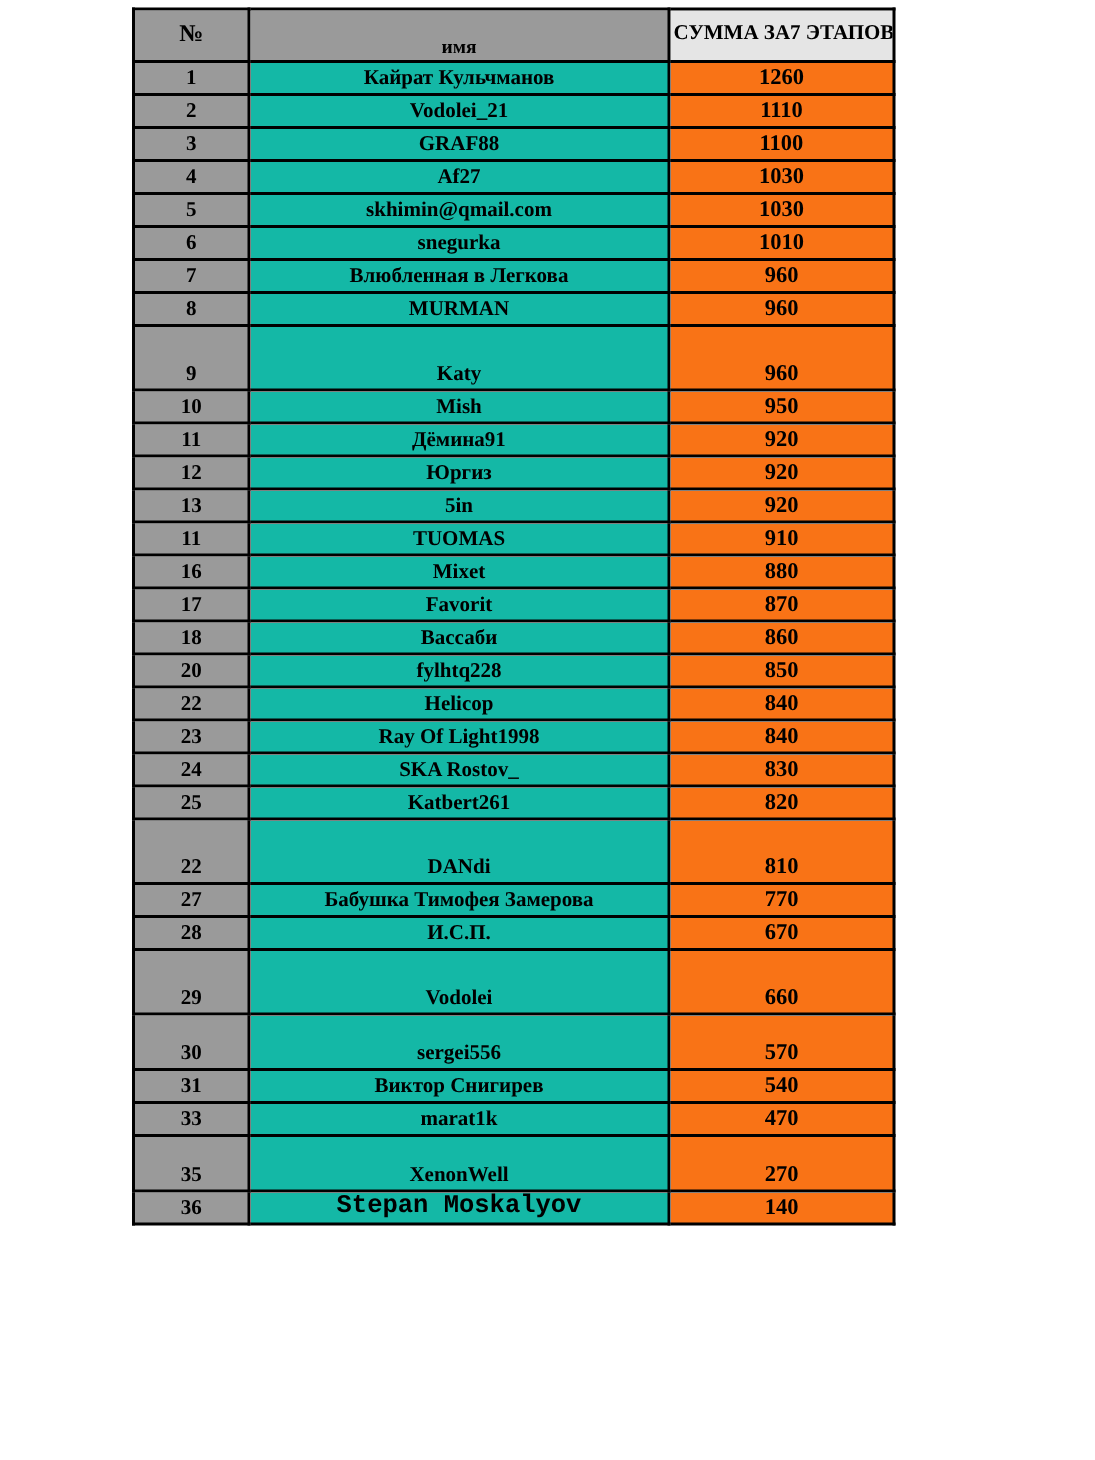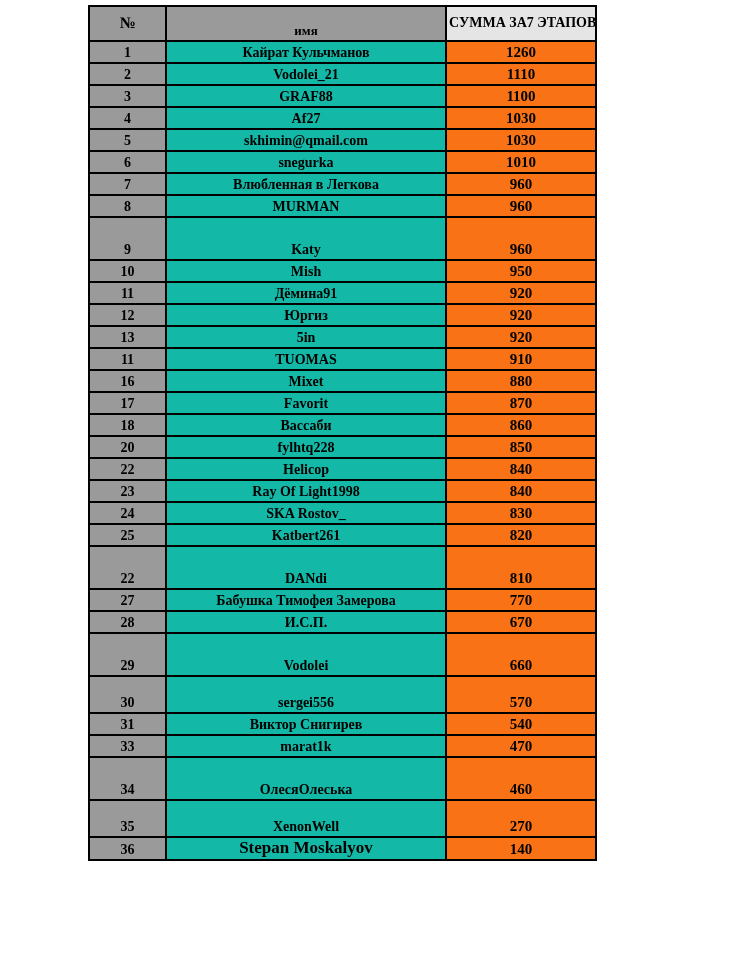--- a/index.html
+++ b/index.html
@@ -52,21 +52,21 @@
 
   
   td.cell-num  { background: #9a9a9a; font-size: 14px; vertical-align: bottom; }
   td.cell-name { background: #14b8a6; font-size: 14px; vertical-align: bottom; }
   td.cell-sum  { background: #f97316; font-size: 15px; vertical-align: bottom; }
 
   tr.row-normal td { height: 19px; }
   tr.row-medium td { height: 34px; }
   tr.row-tall   td { height: 40px; }
 
-  td.name-large { font-size: 17px; }
+  td.name-large { font-size: 17px; font-family: Liberation Mono, monospace; }
 </style>
 </head>
 <body>
 
 <div class="page">
   <table class="results">
     <colgroup>
       <col class="c-num">
       <col class="c-name">
       <col class="c-sum">
@@ -217,25 +217,20 @@
         <tr class="row-normal">
           <td class="cell-num">31</td>
           <td class="cell-name">Виктор Снигирев</td>
           <td class="cell-sum">540</td>
         </tr>
         <tr class="row-normal">
           <td class="cell-num">33</td>
           <td class="cell-name">marat1k</td>
           <td class="cell-sum">470</td>
         </tr>
-        <tr class="row-tall">
-          <td class="cell-num">34</td>
-          <td class="cell-name">ОлесяОлеська</td>
-          <td class="cell-sum">460</td>
-        </tr>
         <tr class="row-medium">
           <td class="cell-num">35</td>
           <td class="cell-name">XenonWell</td>
           <td class="cell-sum">270</td>
         </tr>
         <tr class="row-normal">
           <td class="cell-num">36</td>
           <td class="cell-name name-large">Stepan Moskalyov</td>
           <td class="cell-sum">140</td>
         </tr>

